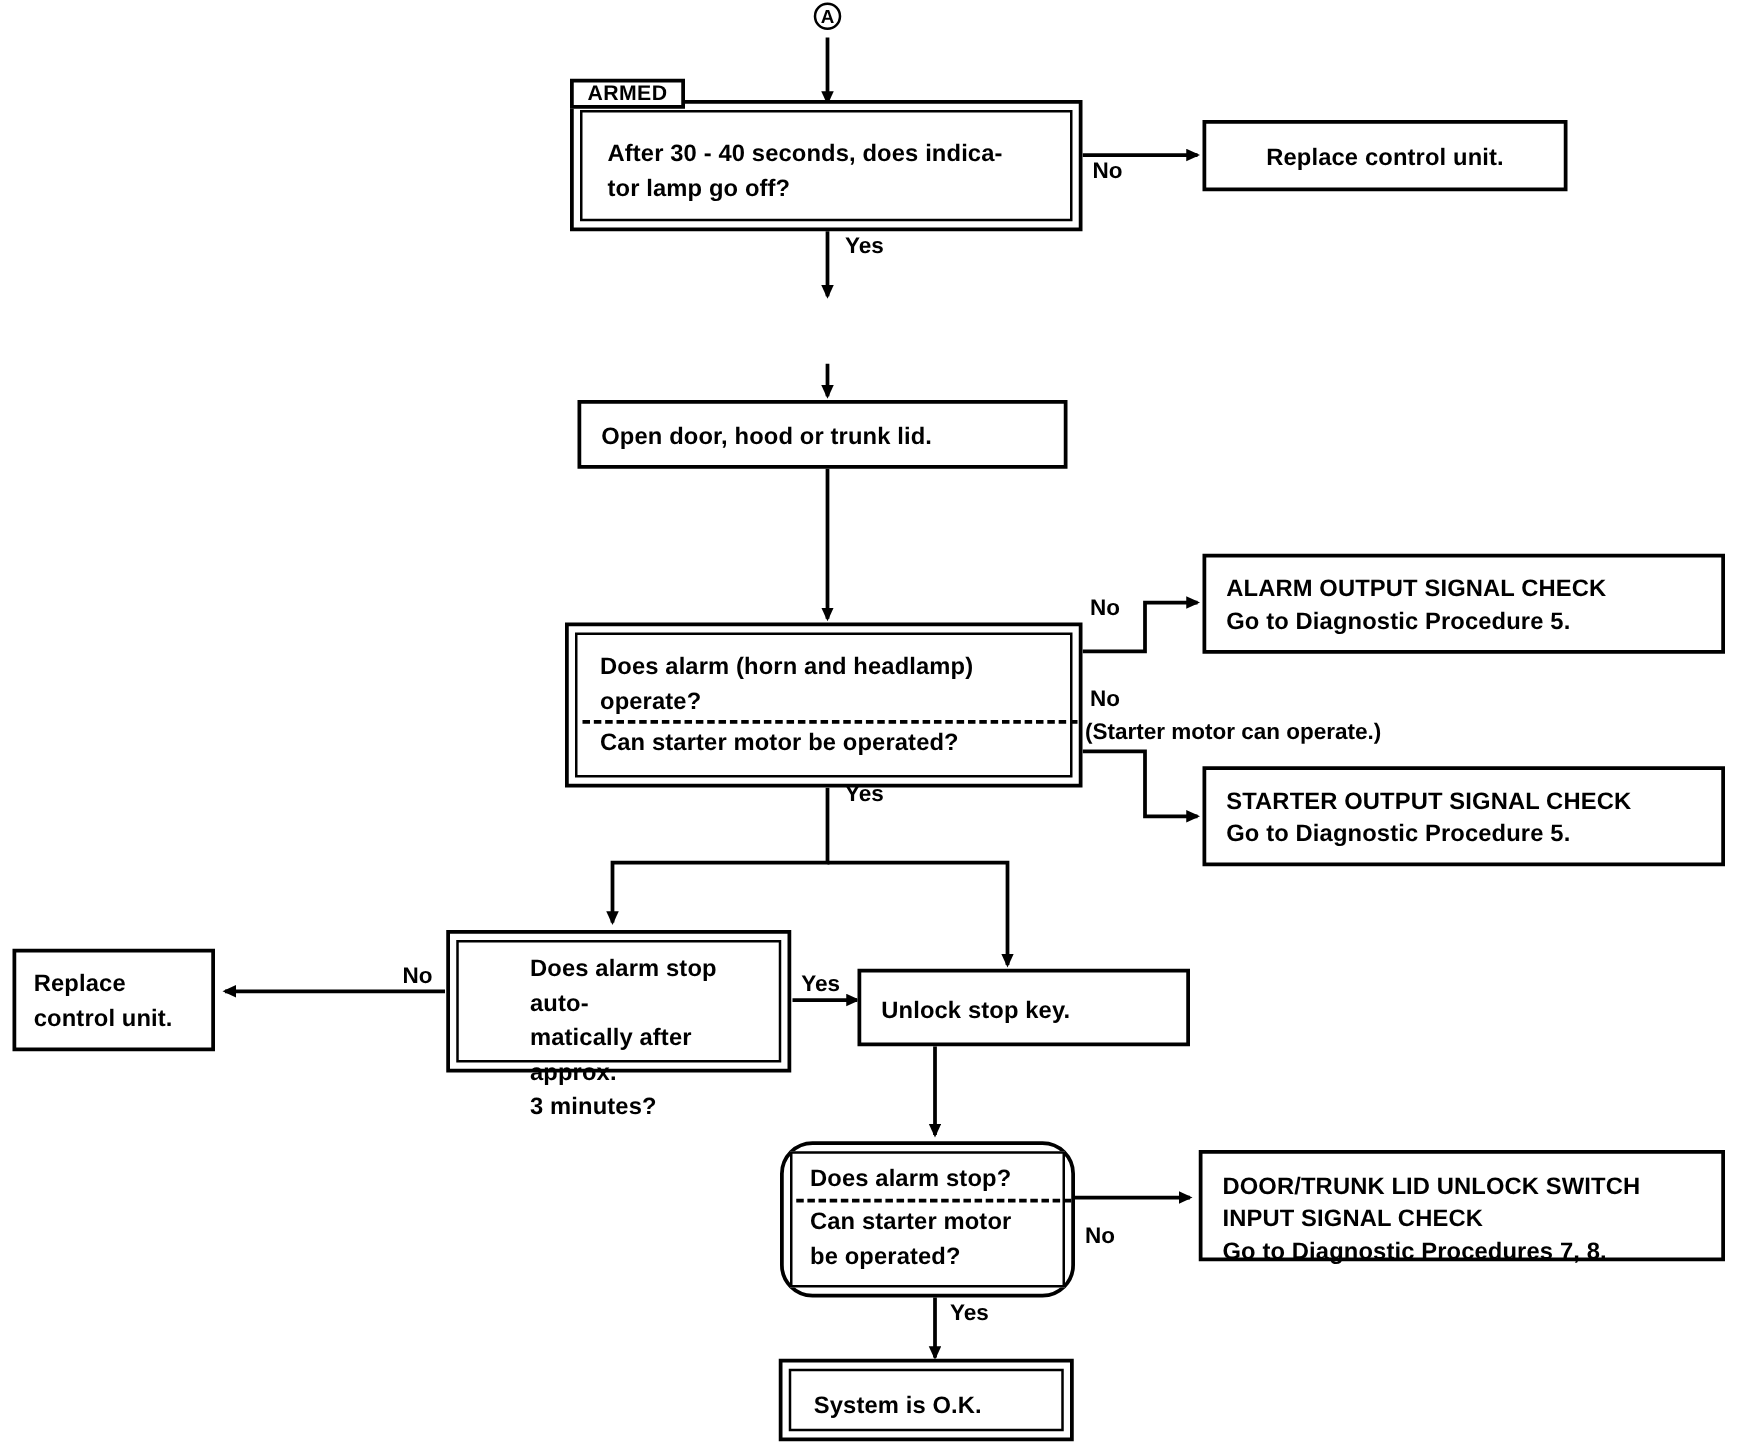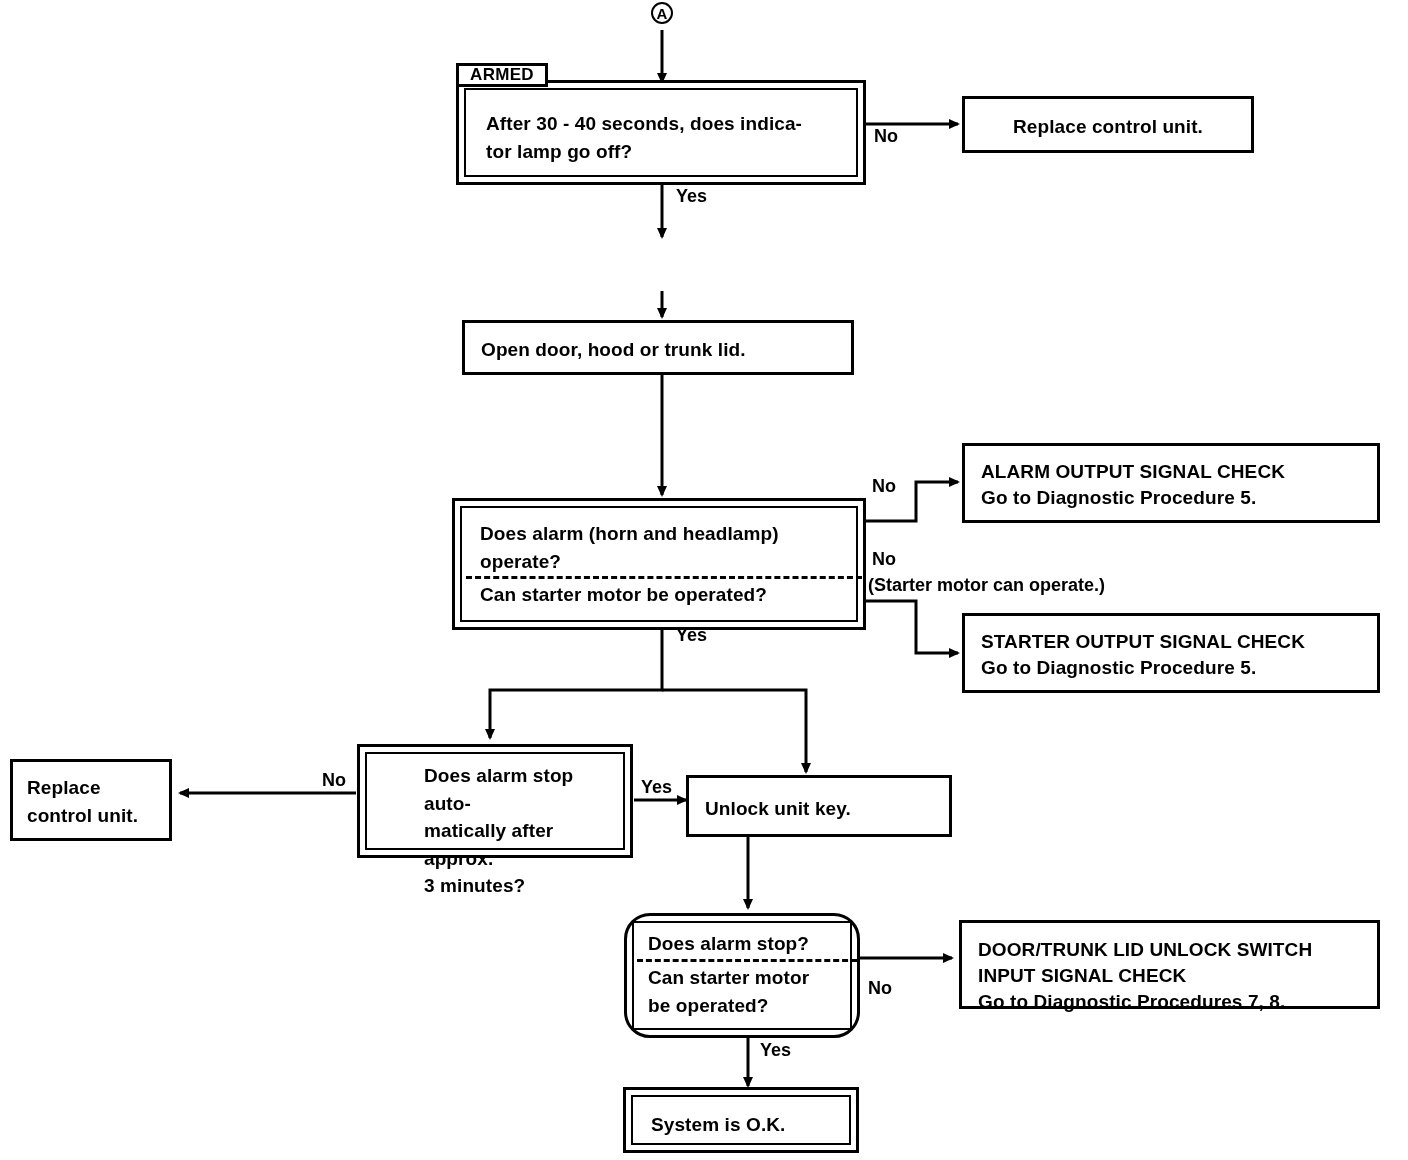--- a/index.html
+++ b/index.html
@@ -175,21 +175,21 @@
 
   <div class="node double" style="left:357px; top:744px; width:276px; height:114px;">
     <div class="inner">
       <div class="txt" style="left:14px; top:8px;margin-left:43px;">Does alarm stop auto-
 matically after approx.
 3 minutes?</div>
     </div>
   </div>
 
   <div class="node" style="left:686px; top:775px; width:266px; height:62px;">
-    <div class="txt" style="left:16px; top:17px;">Unlock unit key.</div>
+    <div class="txt" style="left:16px; top:17px;">Unlock stop key.</div>
   </div>
 
   <div class="node double" style="left:624px; top:913px; width:236px; height:125px;border-radius:26px;">
     <div class="inner">
       <div class="txt" style="left:14px; top:7px;">Does alarm stop?</div>
       <div class="dashed-sep" style="left:3px; top:36px; width:220px;"></div>
       <div class="txt" style="left:14px; top:41px;">Can starter motor
 be operated?</div>
     </div>
   </div>

